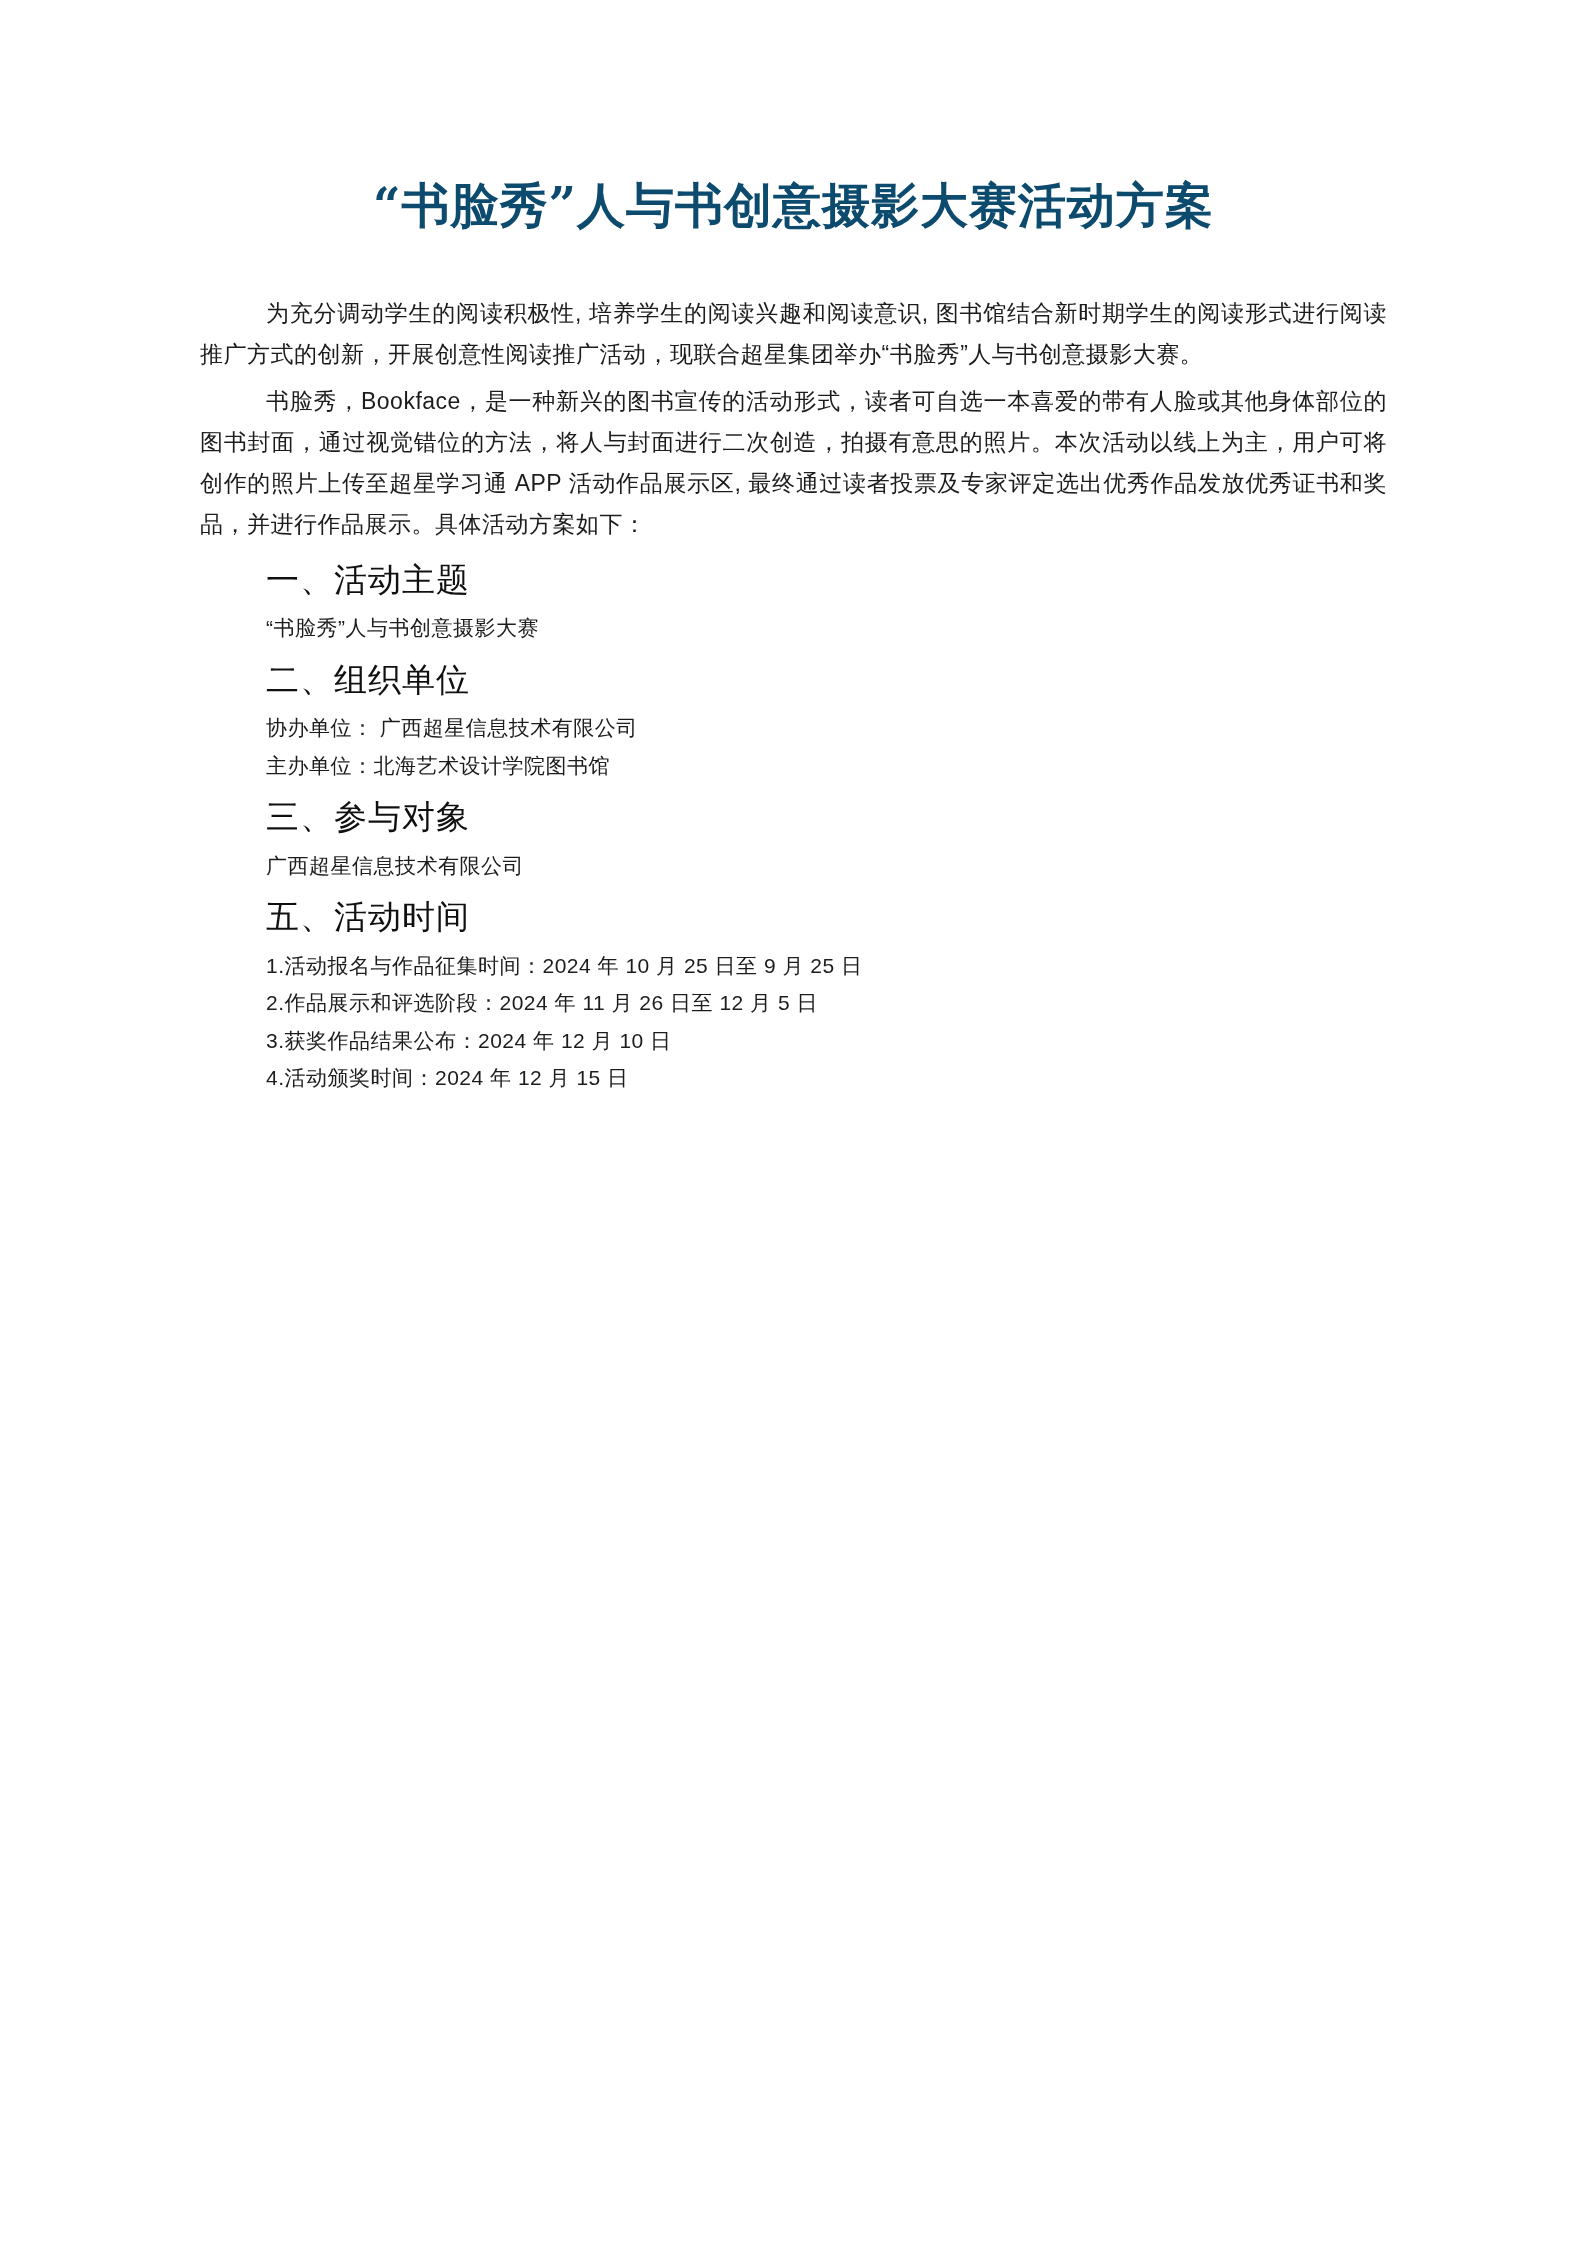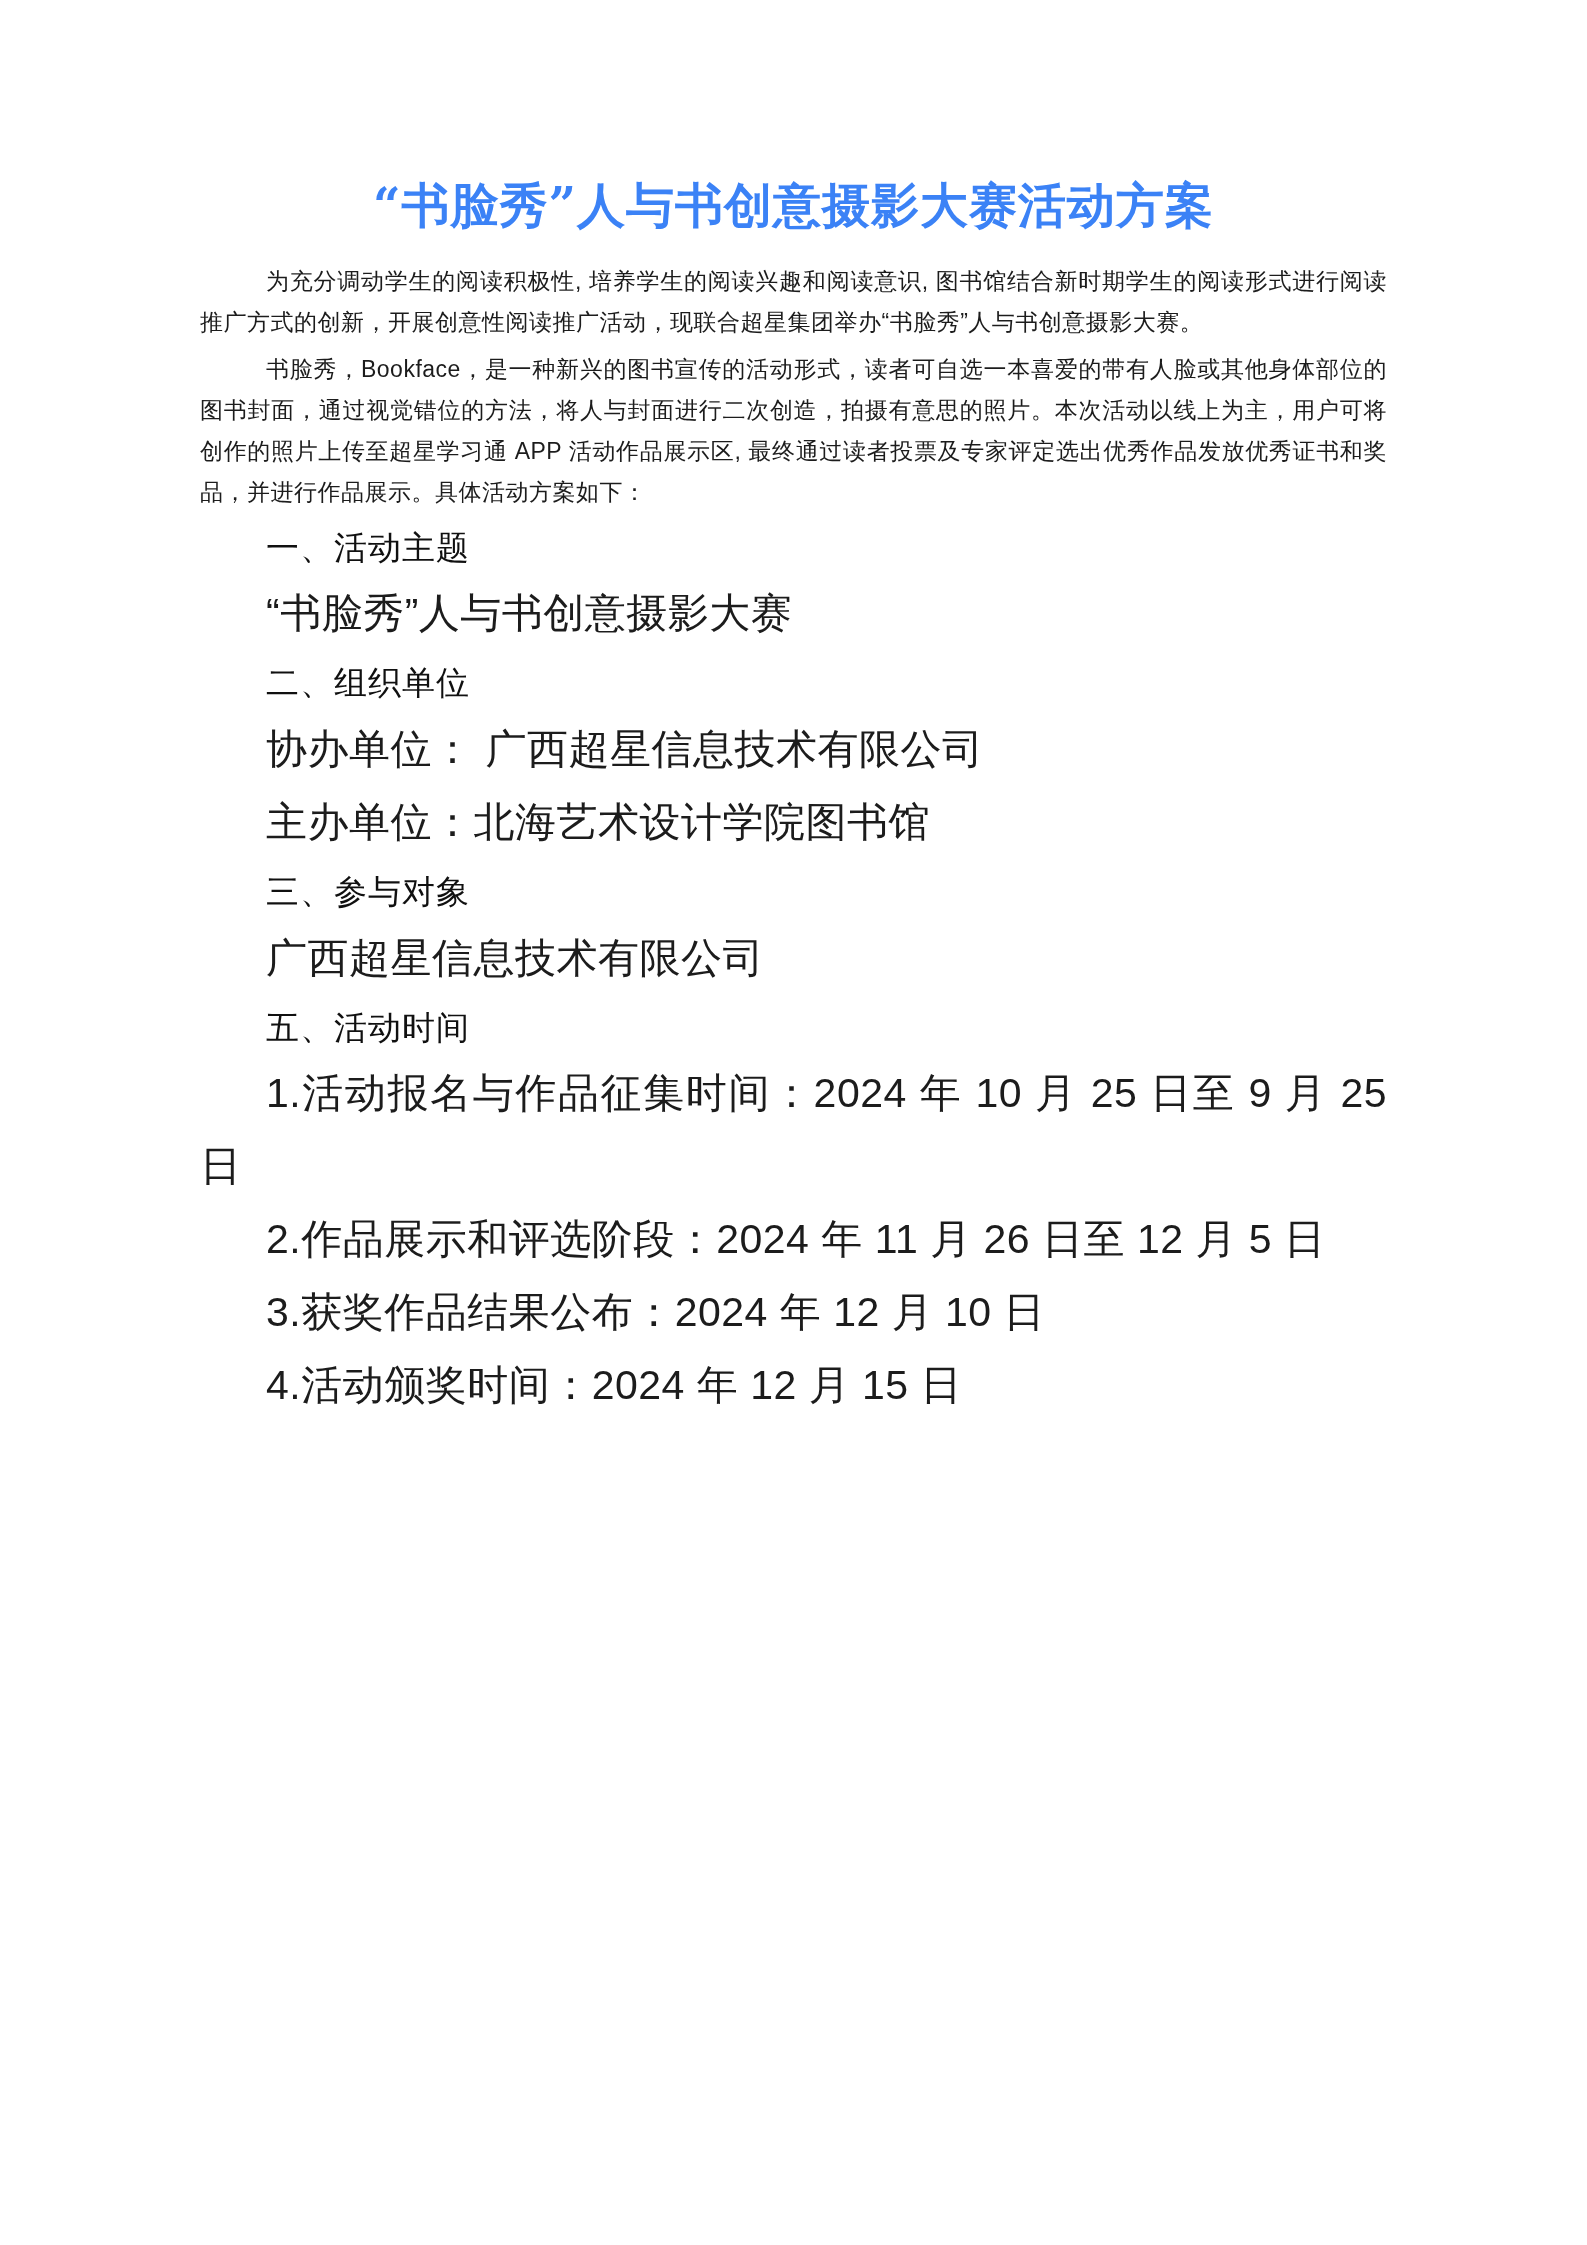--- a/index.html
+++ b/index.html
@@ -22,22 +22,22 @@
     padding: 175px 200px 0 200px;
     background: #ffffff;
   }
   .doc-title {
     font-family: "DejaVu Serif", "Liberation Serif", serif;
     font-weight: 700;
     font-size: 48px;
     line-height: 1.25;
     text-align: center;
     letter-spacing: 1px;
-    margin: 0 0 26px 0;
-    color: #3b82f6;
+    margin: 0 0 58px 0;
+    color: #0c4a6e;
   }
   .body-para {
     font-size: 23px;
     line-height: 1.78;
     text-align: justify;
     text-justify: inter-ideograph;
     margin: 0 0 6px 0;
     text-indent: 66px;
     color: #1c1c1c;
     letter-spacing: 0.5px;
@@ -45,21 +45,21 @@
   .section-heading {
     font-size: 33px;
     font-weight: 400;
     line-height: 1.78;
     margin: 4px 0 0 0;
     text-indent: 66px;
     color: #101010;
     letter-spacing: 1px;
   }
   .sub-line {
-    font-size: 41px;
+    font-size: 21px;
     line-height: 1.78;
     margin: 0;
     text-indent: 66px;
     color: #1c1c1c;
     letter-spacing: 0.5px;
   }
   .sub-line.wrap {
     text-indent: 66px;
     text-align: justify;
     text-justify: inter-ideograph;

